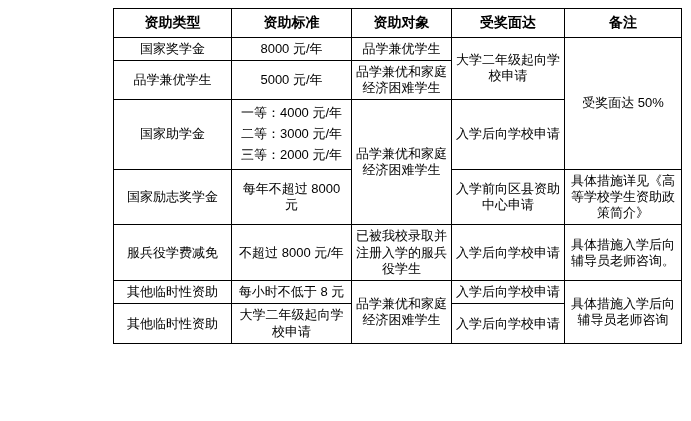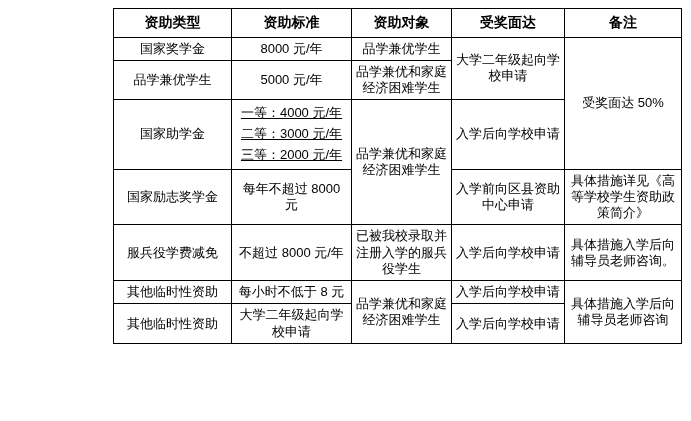--- a/index.html
+++ b/index.html
@@ -42,21 +42,20 @@
     font-size: 14px;
     padding: 5px 4px;
   }
   .col-1 { width: 118px; }
   .col-2 { width: 120px; }
   .col-3 { width: 100px; }
   .col-4 { width: 113px; }
   .col-5 { width: 117px; }
   .tier-cell {
     padding: 2px 4px;
-    text-decoration: underline;
   }
   .tier-line {
     display: block;
     line-height: 1.6;
   }
 </style>
 </head>
 <body>
 
 <div id="sheet">

